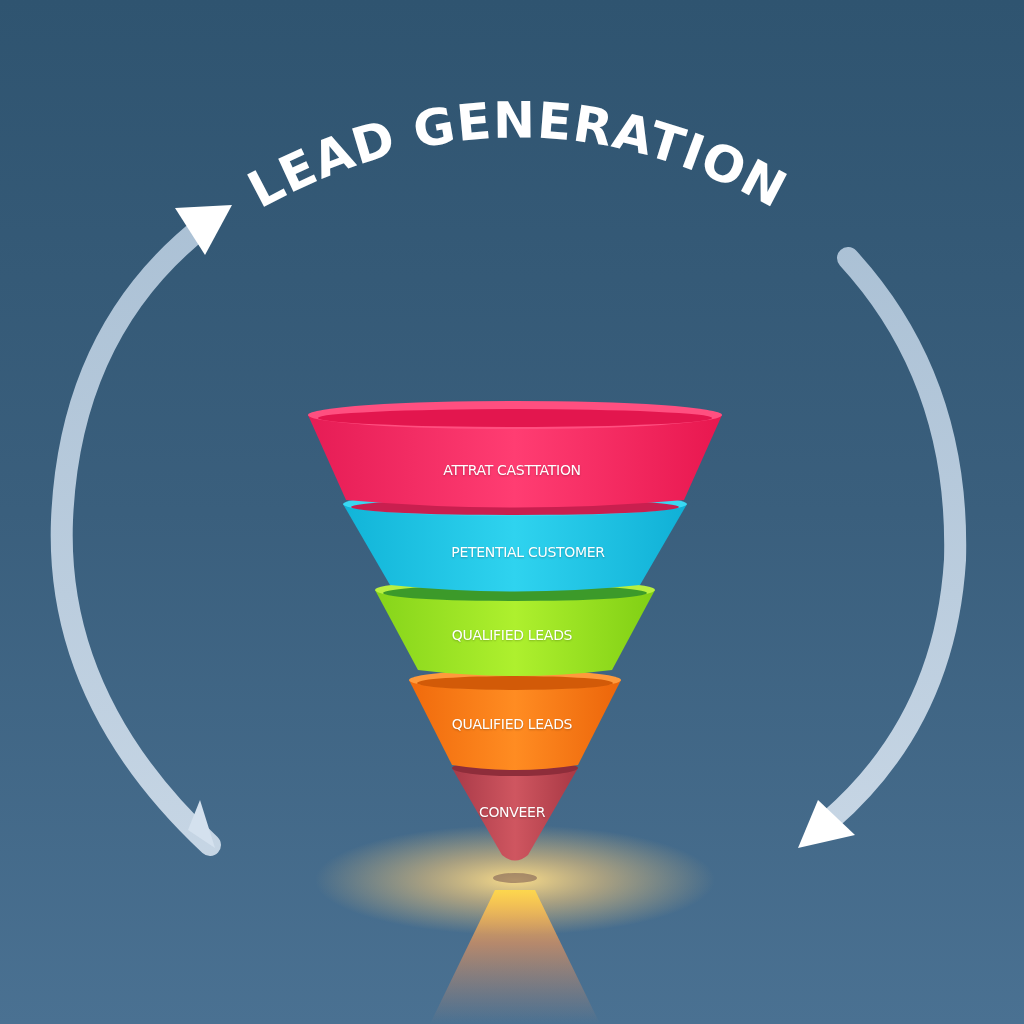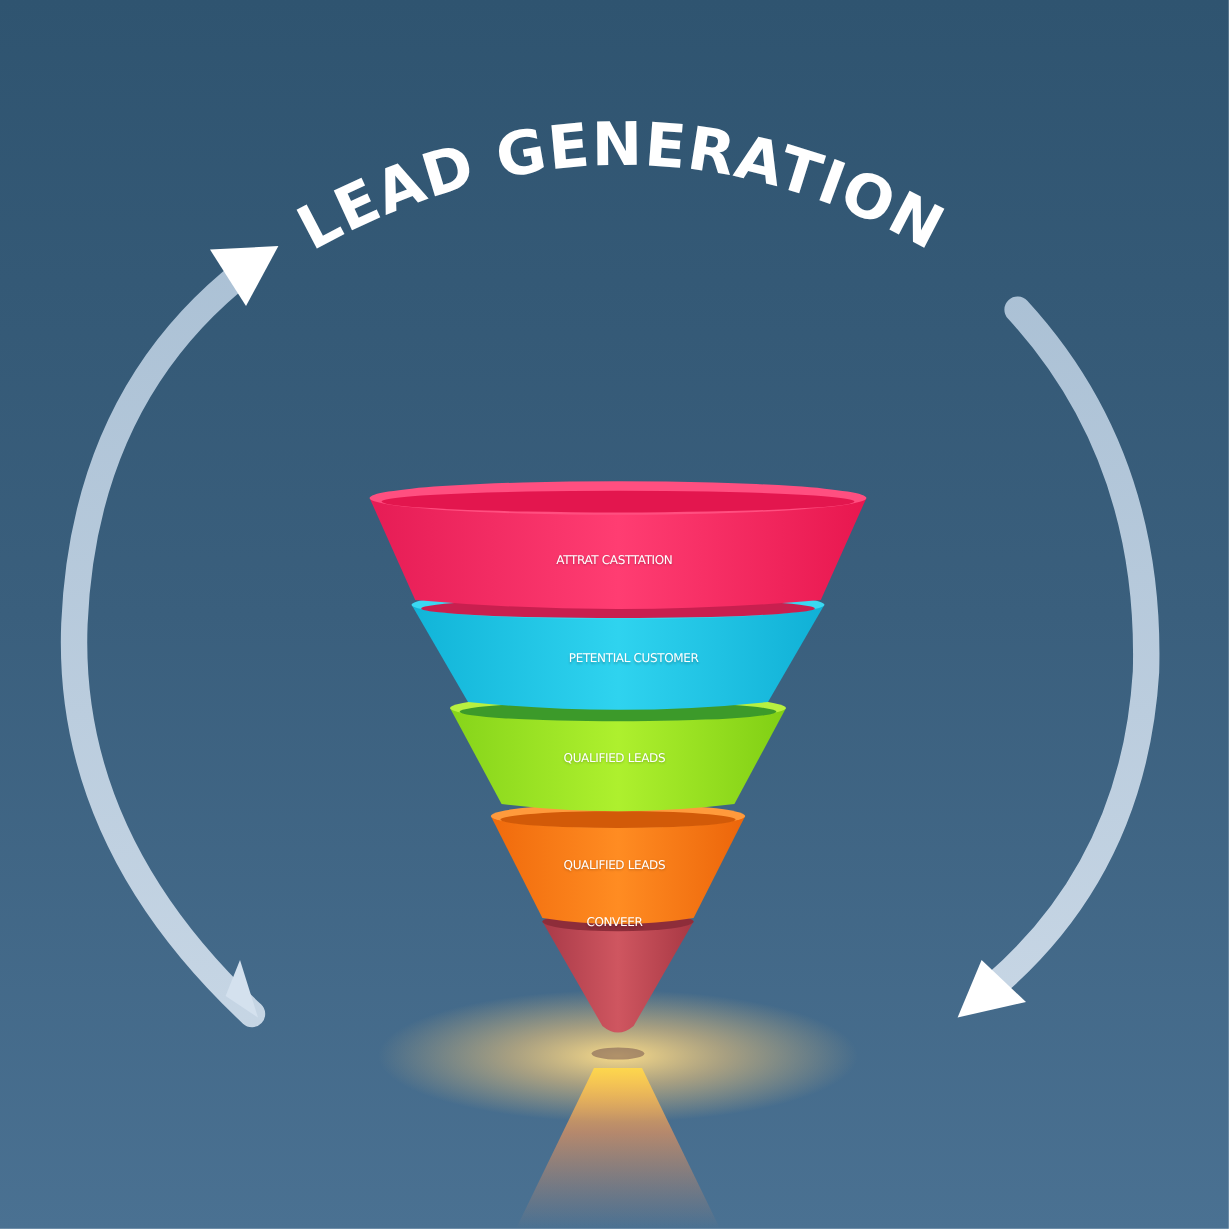--- a/index.html
+++ b/index.html
@@ -4,21 +4,21 @@
 <style>
   html, body { margin:0; padding:0; }
   body {
     width:1024px; height:1024px; overflow:hidden; position:relative;
     background: linear-gradient(180deg, #2f5470 0%, #3a5f7d 50%, #4a7192 100%);
     font-family: "Liberation Sans", sans-serif;
   }
   #stage { position:absolute; left:0; top:0; width:1024px; height:1024px; }
   .label {
     position:absolute; left:0; width:1024px; text-align:center;
-    color:#ffffff; font-size:10px; letter-spacing:-0.3px;
+    color:#ffffff; font-size:14px; letter-spacing:-0.3px;
     font-family: "DejaVu Sans", sans-serif;
     text-shadow: 0 1px 2px rgba(0,0,0,0.25);
   }
 </style>
 </head>
 <body>
 
 <div id="stage">
   <svg width="1024" height="1024" viewBox="0 0 1024 1024" style="position:absolute;left:0;top:0;">
     <defs>
@@ -113,14 +113,14 @@
 
     <text font-family="DejaVu Sans, sans-serif" font-weight="bold" font-size="50" fill="#ffffff" letter-spacing="1">
       <textPath href="#titleArc" startOffset="50%" text-anchor="middle">LEAD GENERATION</textPath>
     </text>
   </svg>
 
   <div class="label" style="top:462px;">ATTRAT CASTTATION</div>
   <div class="label" style="top:544px;margin-left:16px;">PETENTIAL CUSTOMER</div>
   <div class="label" style="top:627px;">QUALIFIED LEADS</div>
   <div class="label" style="top:716px;">QUALIFIED LEADS</div>
-  <div class="label" style="top:764px;">CONVEER</div>
+  <div class="label" style="top:804px;">CONVEER</div>
 </div>
 
 </body></html>

